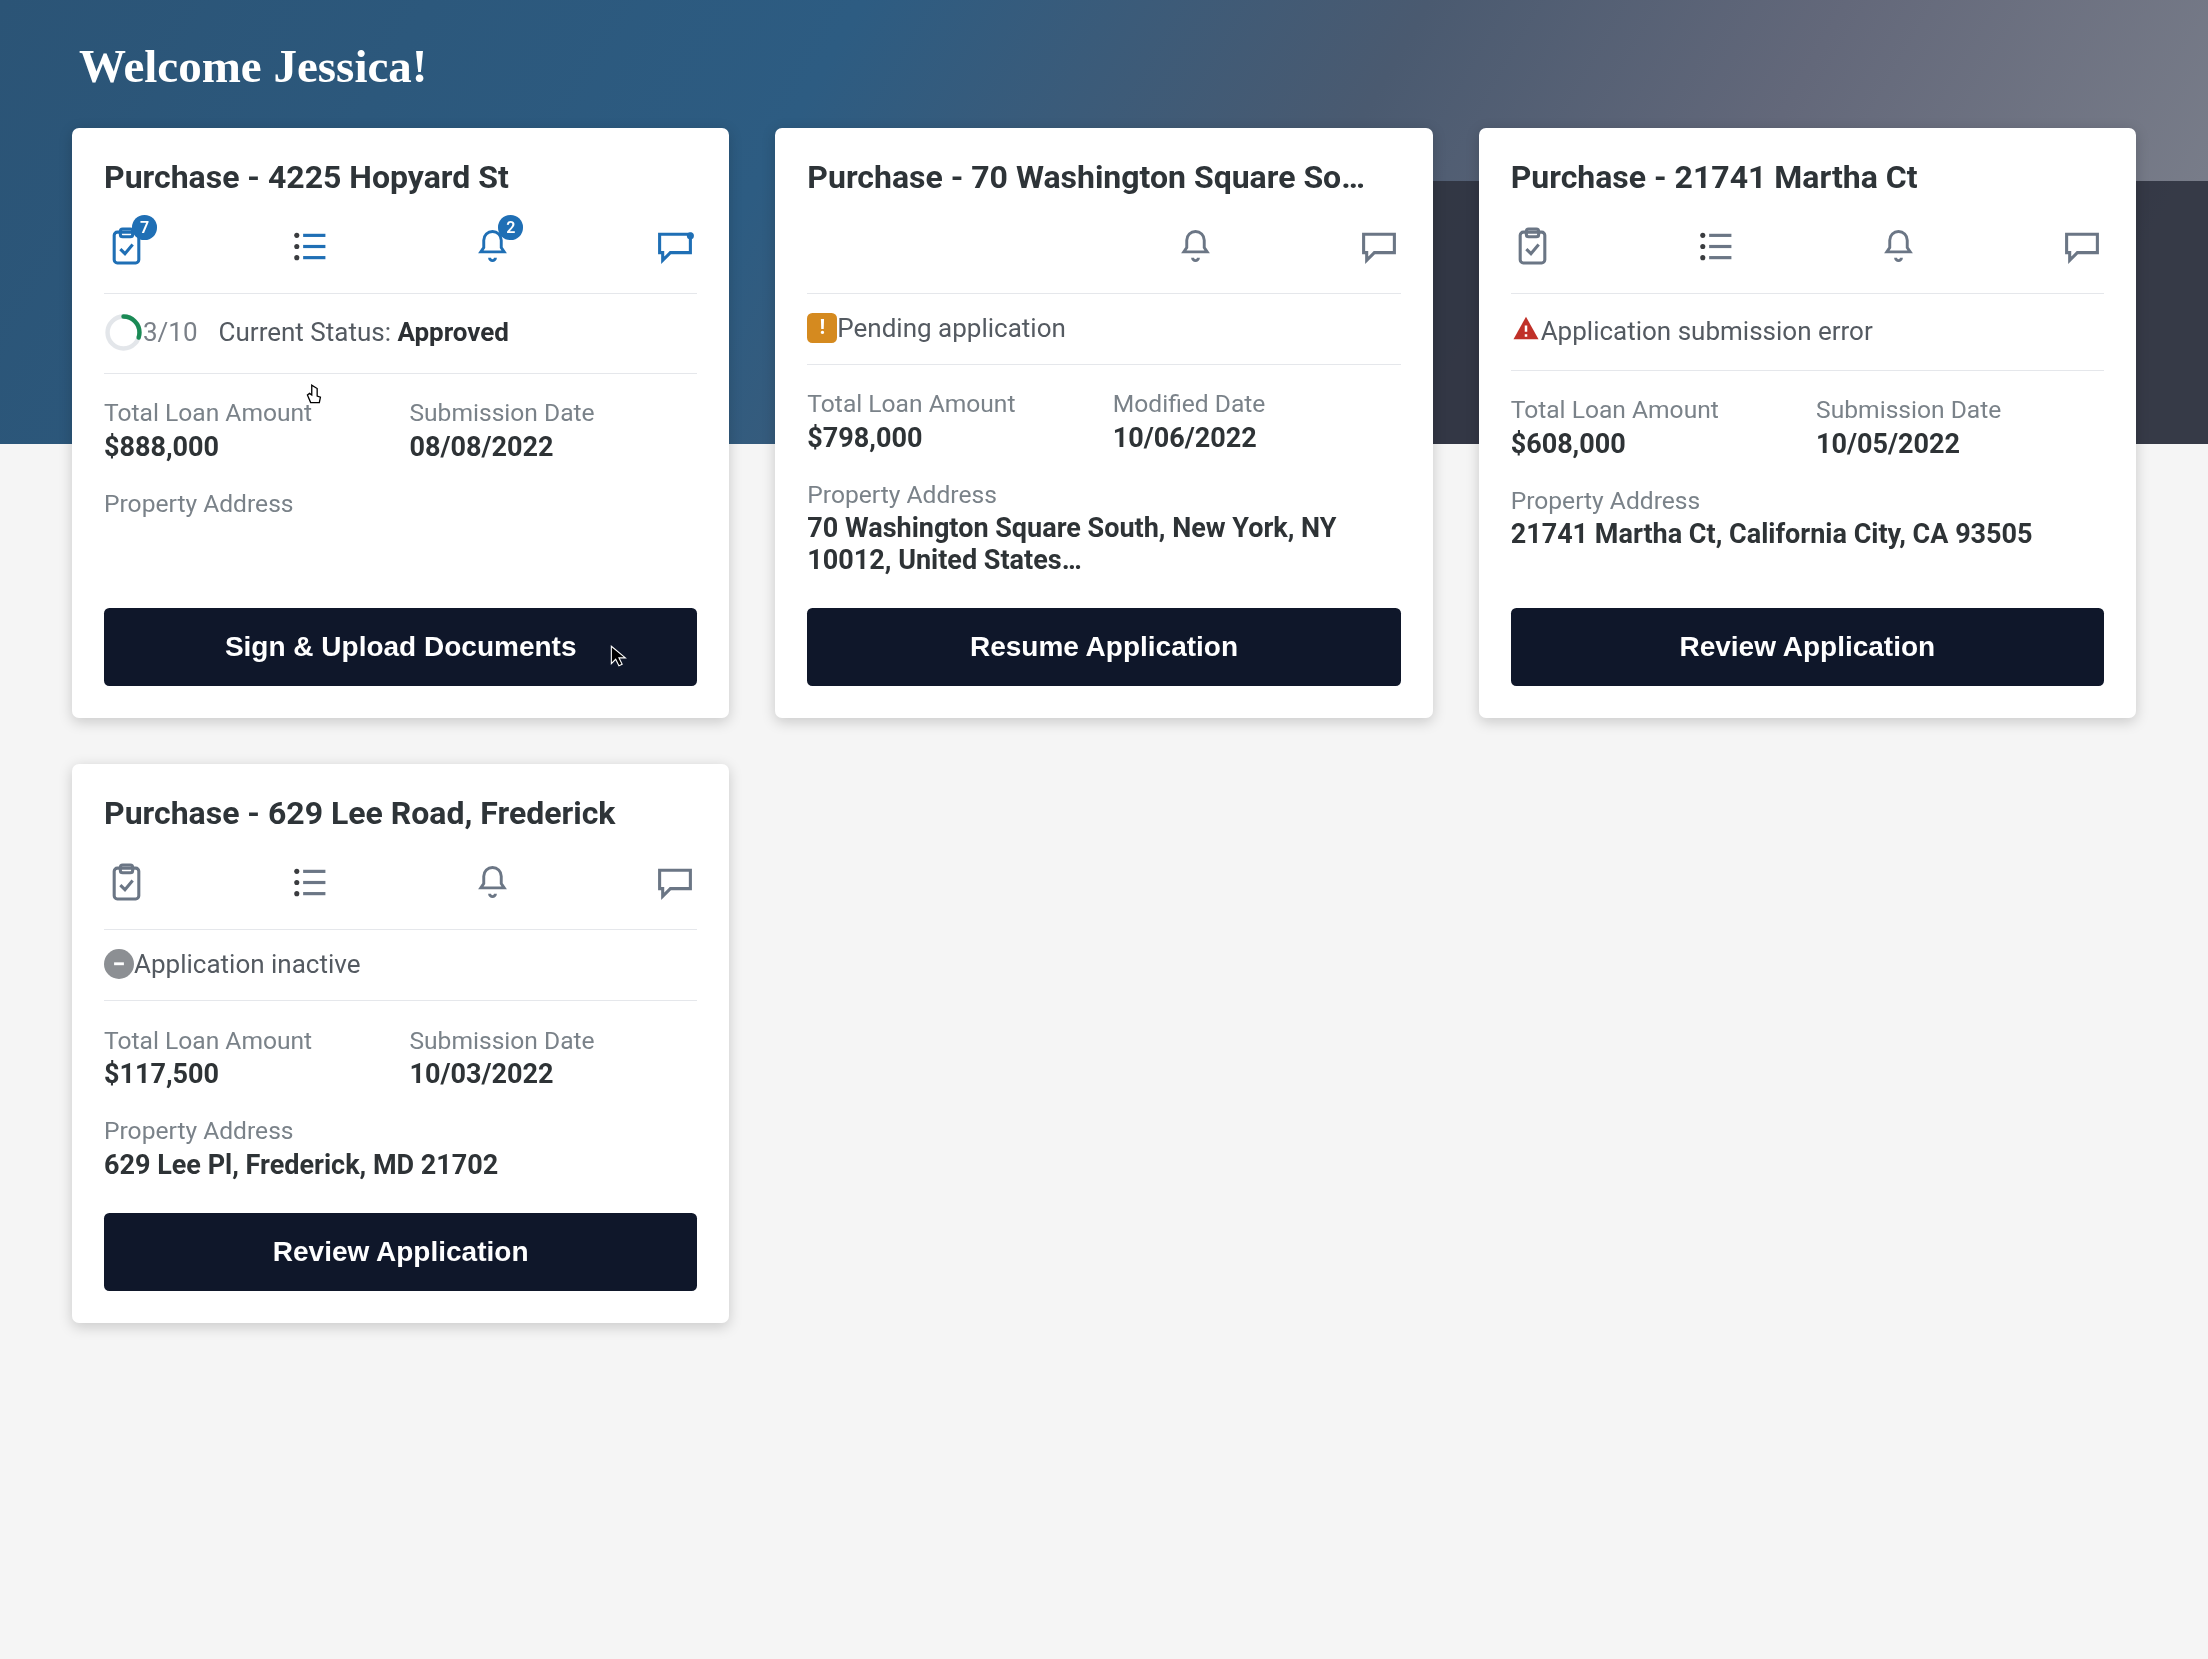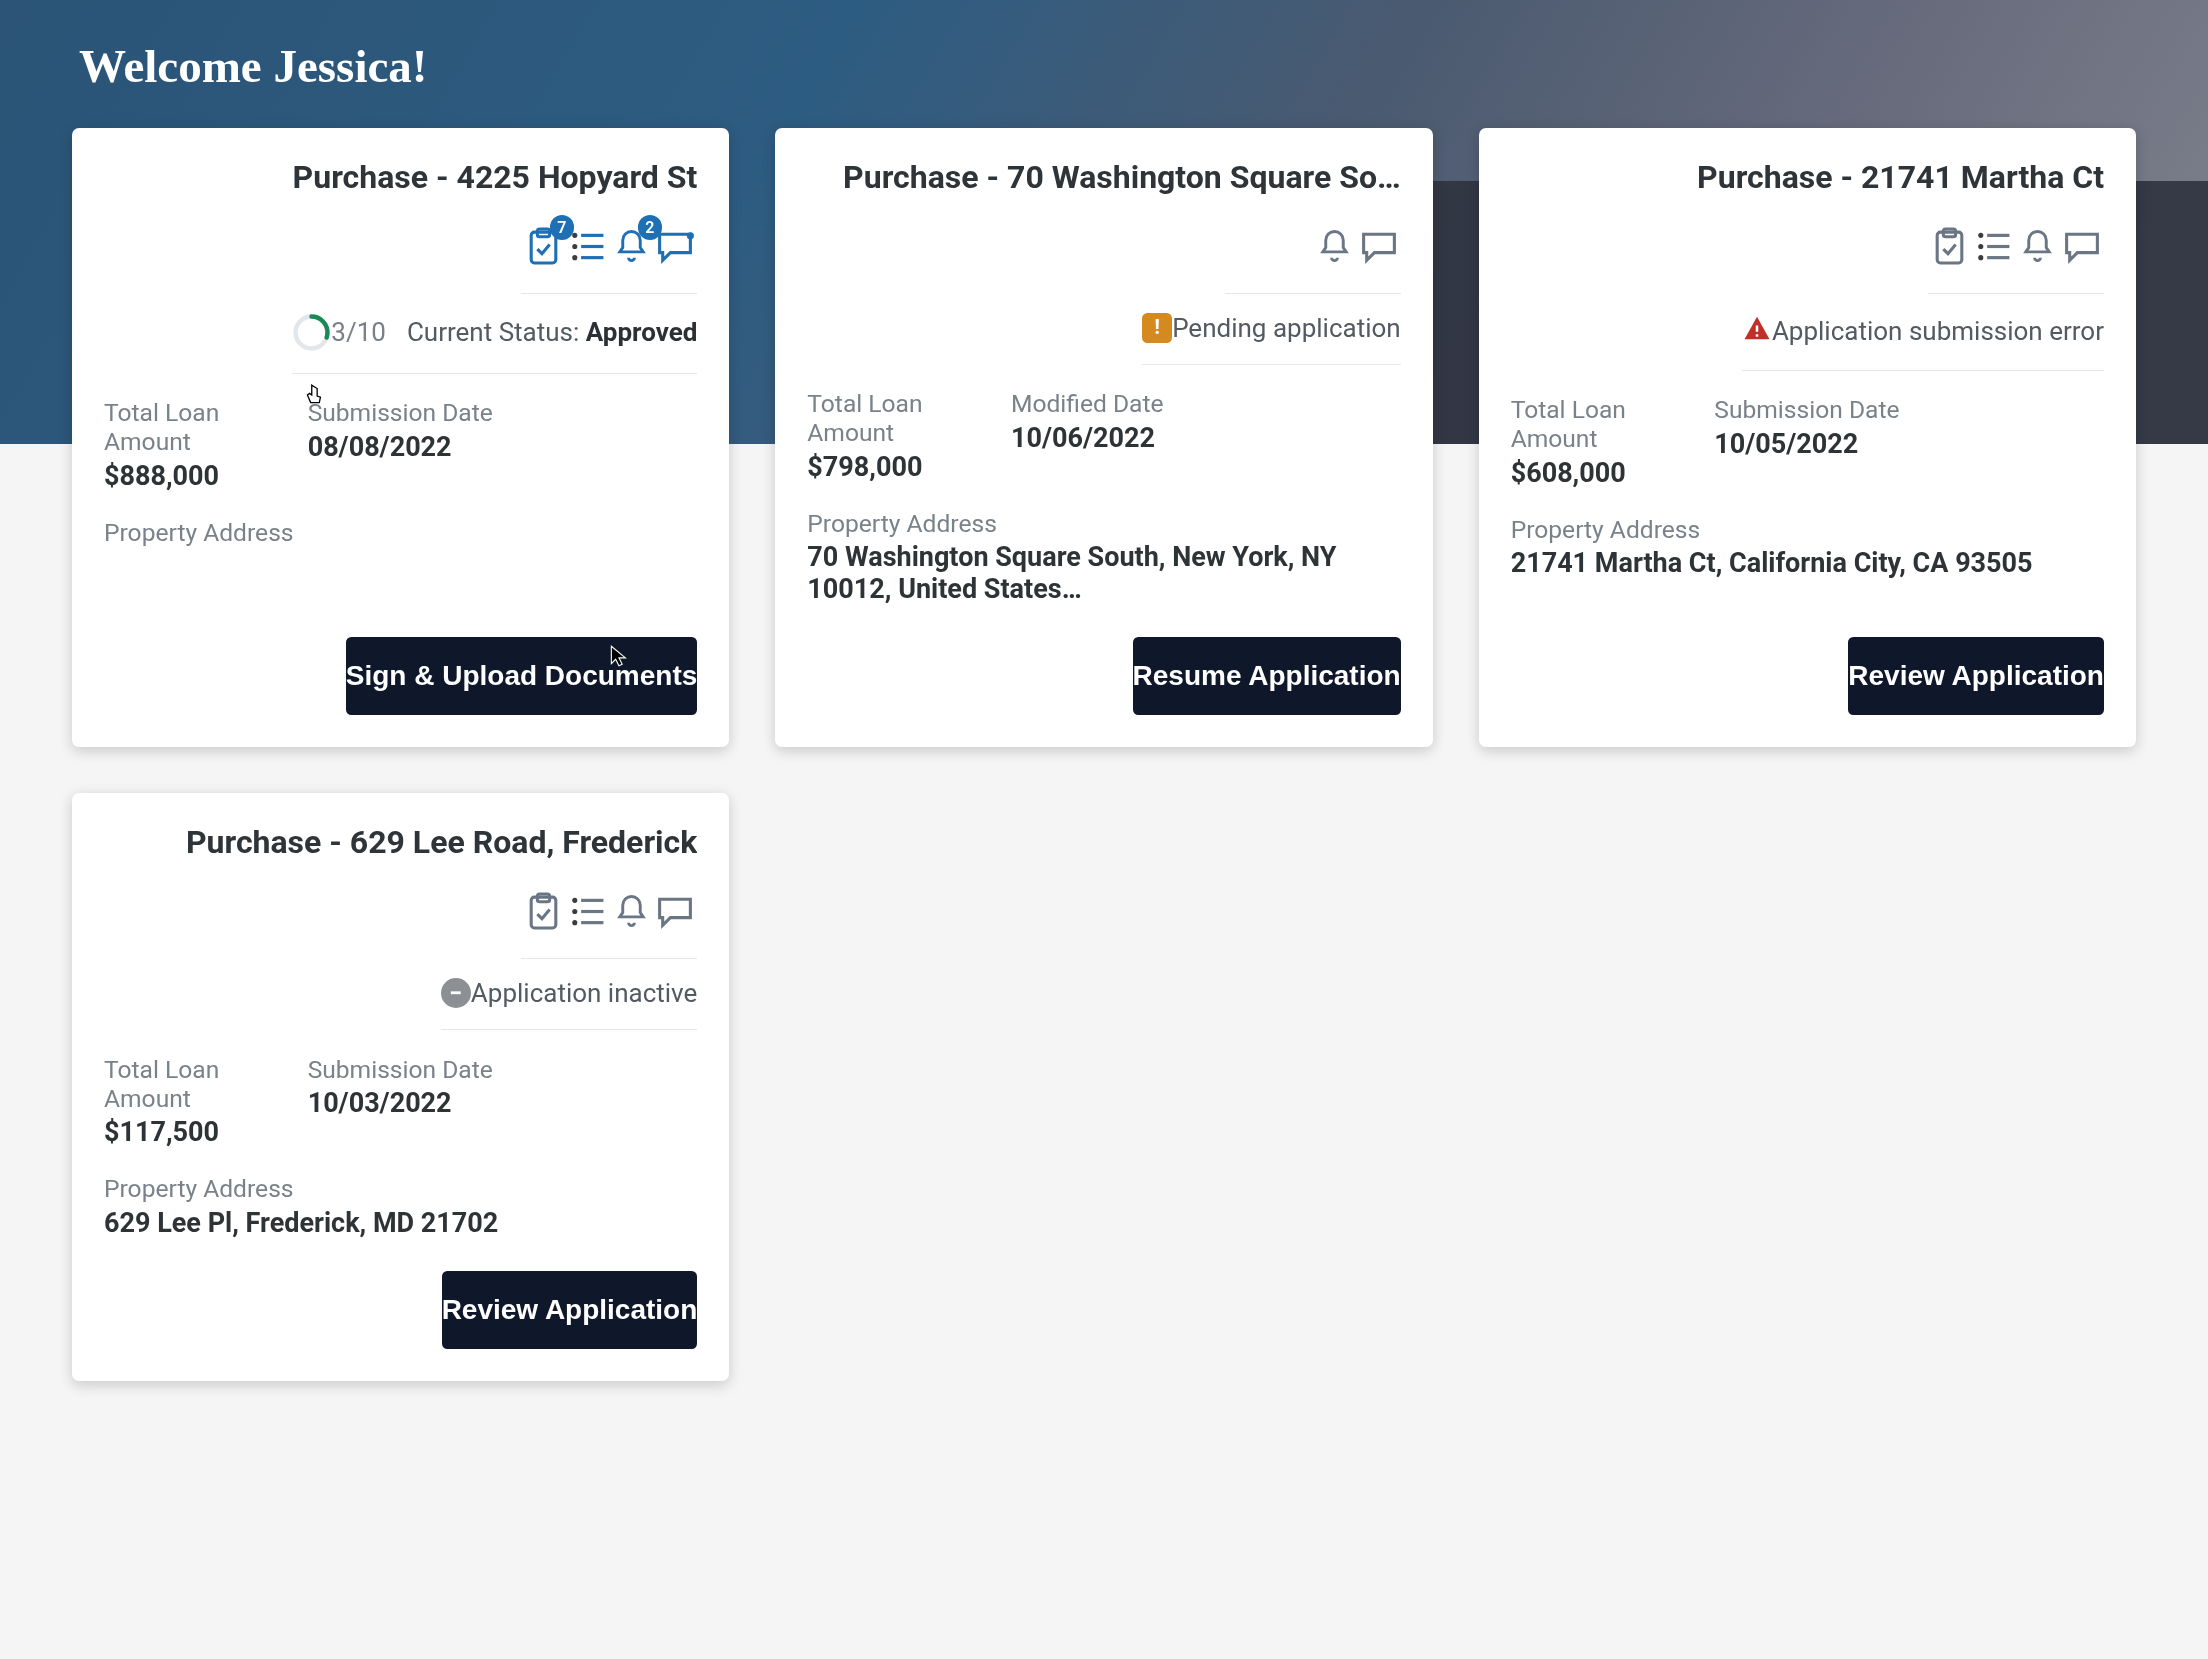--- a/index.html
+++ b/index.html
@@ -38,21 +38,20 @@
   grid-template-columns: repeat(3, 1fr);
   gap: 46px;
 }
 .card {
   background: #fff;
   border-radius: 7px;
   box-shadow: 0 3.5px 14px rgba(0,0,0,0.18);
   padding: 30px 32px 32px 32px;
   display: flex;
   flex-direction: column;
-  align-items: flex-end;
 }
 .card h2 {
   font-size: 32px;
   font-weight: 700;
   color: #2e3438;
   white-space: nowrap;
   overflow: hidden;
   text-overflow: ellipsis;
 }
 .icon-row {
@@ -100,21 +99,21 @@
 .sq-orange { background: #d58a1f; }
 .status-triangle svg { width: 30px; height: 30px; }
 .status-minus-circle {
   width: 30px; height: 30px; border-radius: 50%;
   background: #8c8f93; color: #fff;
   display: flex; align-items: center; justify-content: center;
   font-size: 23px; font-weight: 800;
 }
 .details {
   display: grid;
-  grid-template-columns: repeat(3, 1fr);
+  grid-template-columns: repeat(2, 1fr);
   column-gap: 17.6px;
   row-gap: 26px;
   padding-top: 24.6px;
 }
 .detail-label { font-size: 24.6px; color: #7a8289; }
 .detail-value { font-size: 27px; color: #2e3336; font-weight: 700; margin-top: 3.5px; }
 .detail-full { grid-column: 1 / -1; }
 .cta {
   margin-top: auto;
   padding-top: 32px;

